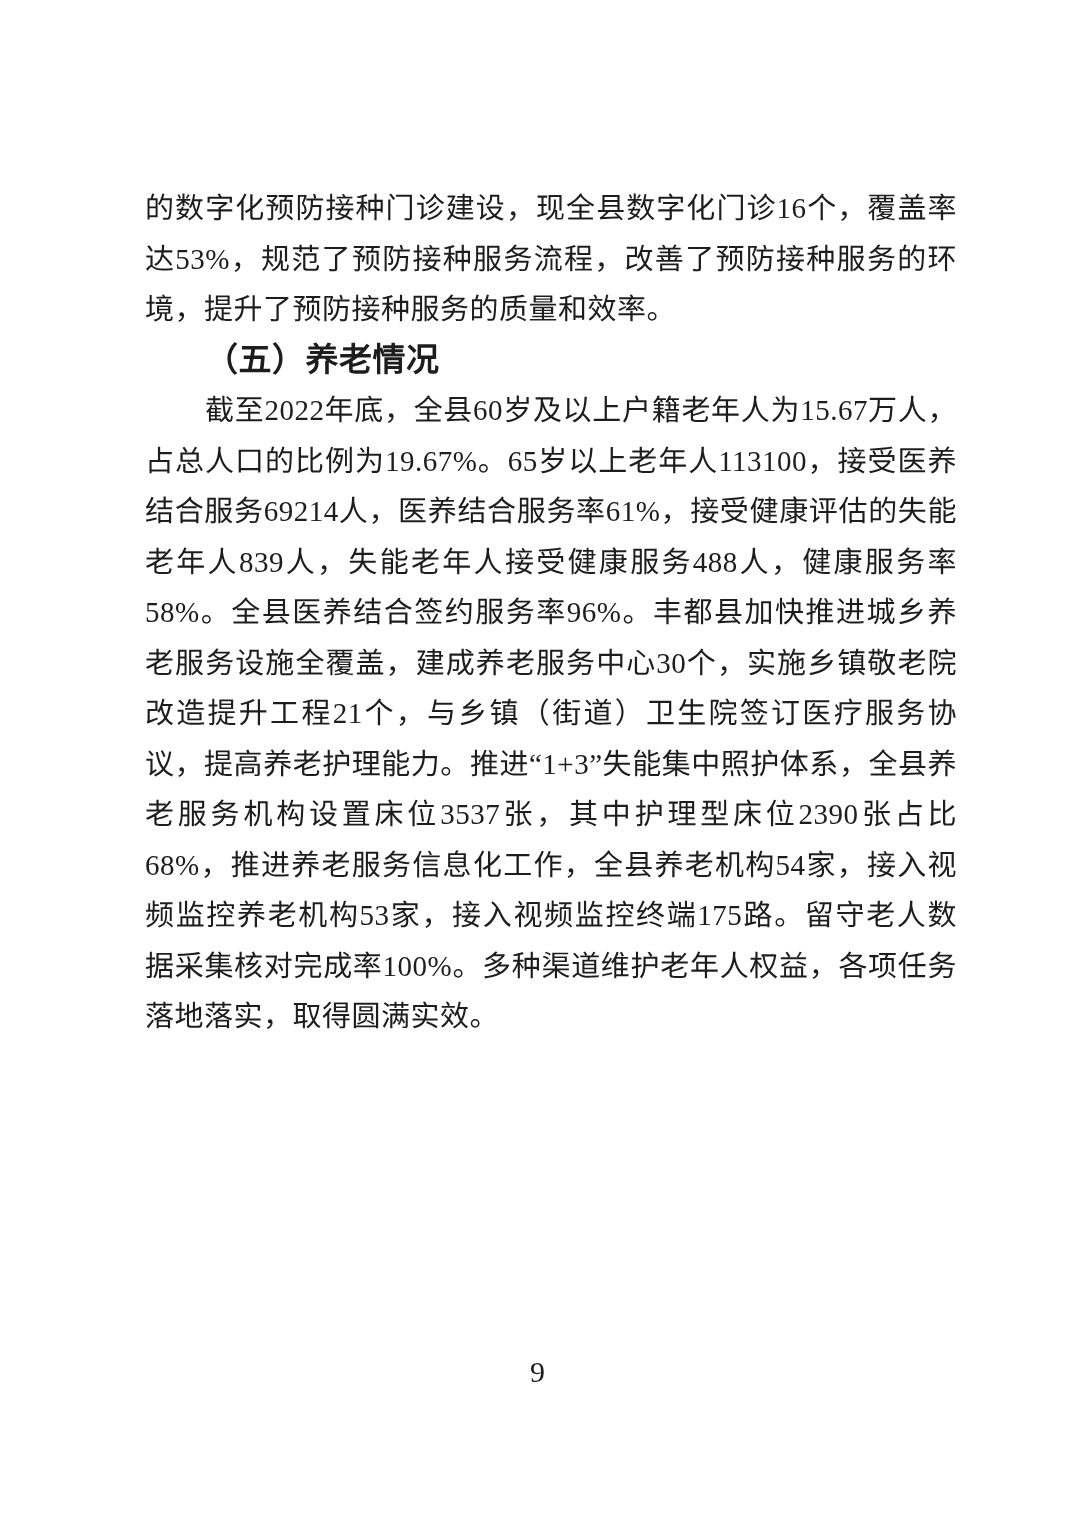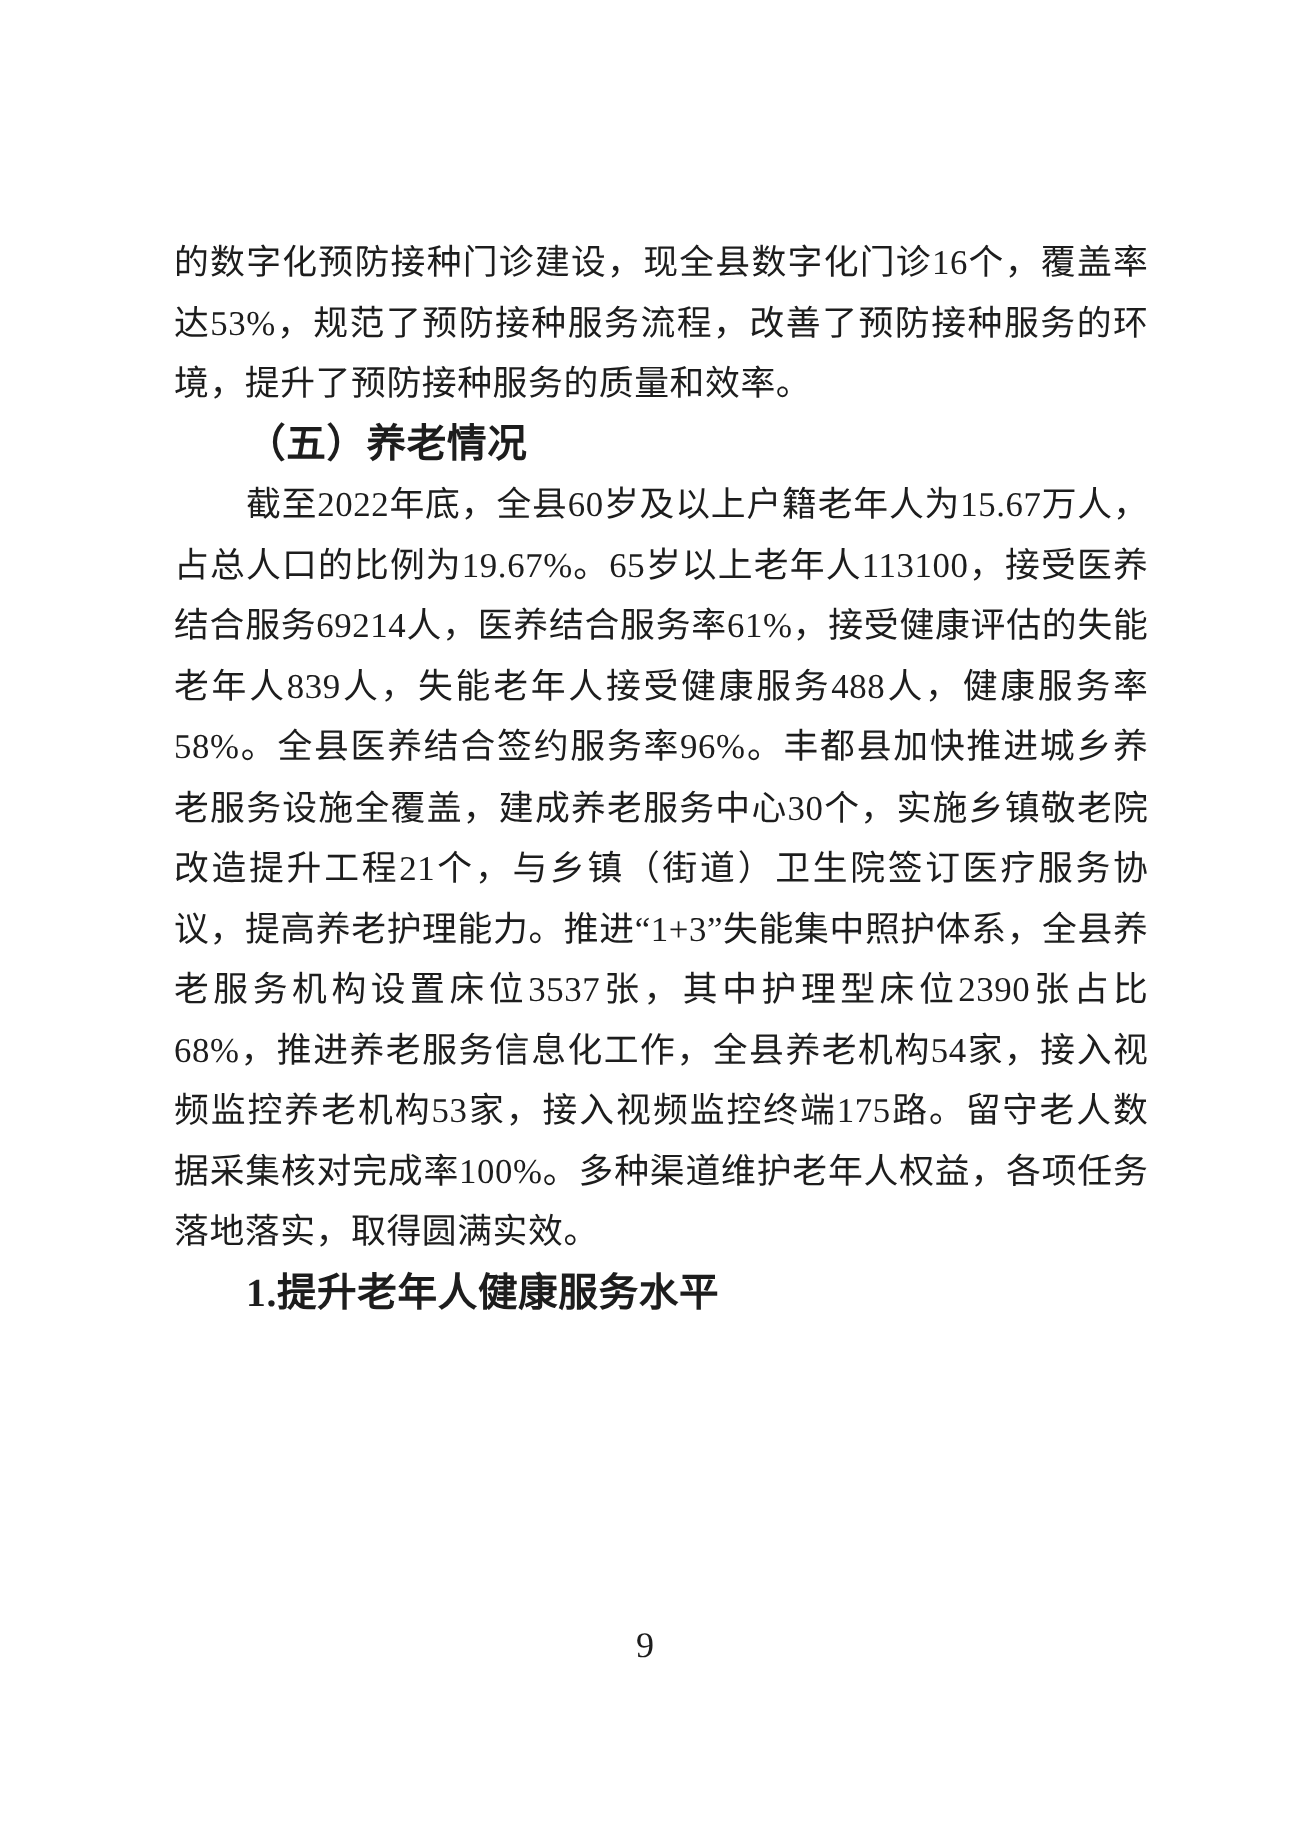--- a/index.html
+++ b/index.html
@@ -12,21 +12,21 @@
     width: 1075px;
     height: 1520px;
     background: #ffffff;
     font-family: "Liberation Serif", "DejaVu Serif", serif;
     color: #1d1d1d;
     overflow: hidden;
   }
   .content {
     position: absolute;
     left: 145px;
-    top: 194px;
+    top: 183px;
     width: 812px;
     font-size: 29px;
     line-height: 50.5px;
     text-align: justify;
     text-justify: inter-character;
     letter-spacing: 0.5px;
     font-family: Liberation Serif, serif;
   }
   .para {
     margin: 0;
@@ -57,16 +57,15 @@
   }
 </style>
 </head>
 <body>
 
 <div class="page">
   <div class="content">
     <p class="para no-indent">的数字化预防接种门诊建设，现全县数字化门诊16个，覆盖率达53%，规范了预防接种服务流程，改善了预防接种服务的环境，提升了预防接种服务的质量和效率。</p>
     <h2 class="heading">（五）养老情况</h2>
     <p class="para">截至2022年底，全县60岁及以上户籍老年人为15.67万人，占总人口的比例为19.67%。65岁以上老年人113100，接受医养结合服务69214人，医养结合服务率61%，接受健康评估的失能老年人839人，失能老年人接受健康服务488人，健康服务率58%。全县医养结合签约服务率96%。丰都县加快推进城乡养老服务设施全覆盖，建成养老服务中心30个，实施乡镇敬老院改造提升工程21个，与乡镇（街道）卫生院签订医疗服务协议，提高养老护理能力。推进“1+3”失能集中照护体系，全县养老服务机构设置床位3537张，其中护理型床位2390张占比68%，推进养老服务信息化工作，全县养老机构54家，接入视频监控养老机构53家，接入视频监控终端175路。留守老人数据采集核对完成率100%。多种渠道维护老年人权益，各项任务落地落实，取得圆满实效。</p>
-    <h3 class="heading">1.提升老年人健康服务水平</h3>
   </div>
   <div class="page-number">9</div>
 </div>
 
 </body></html>

